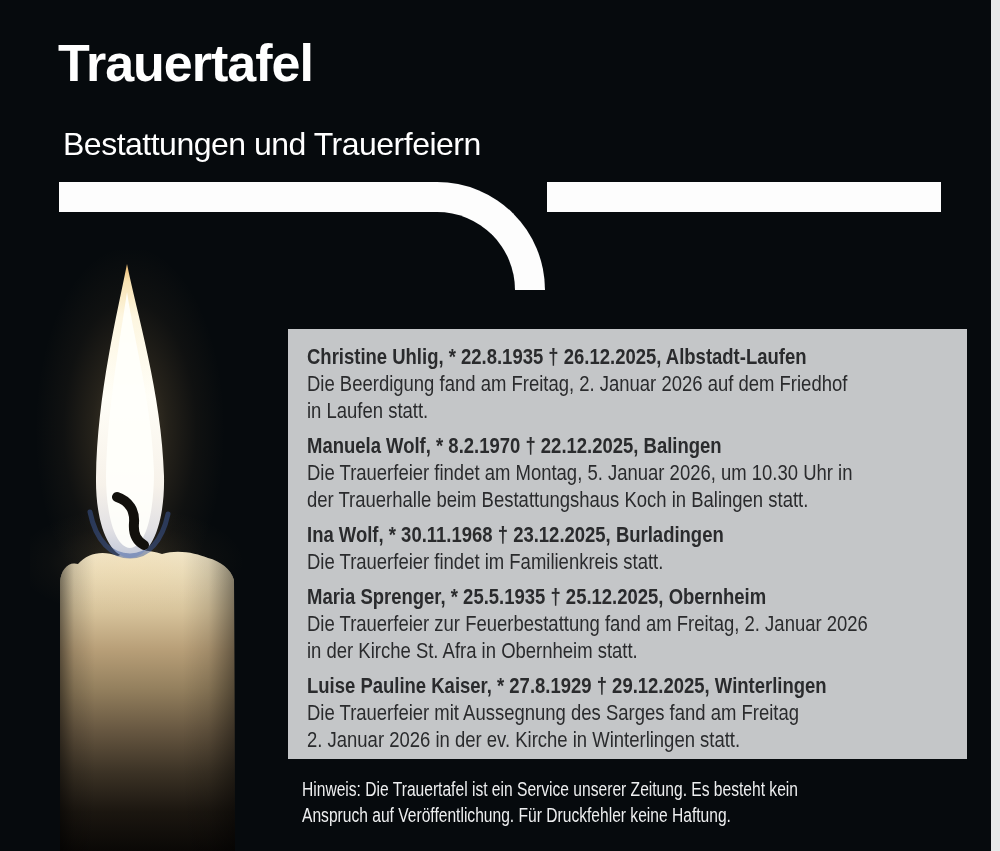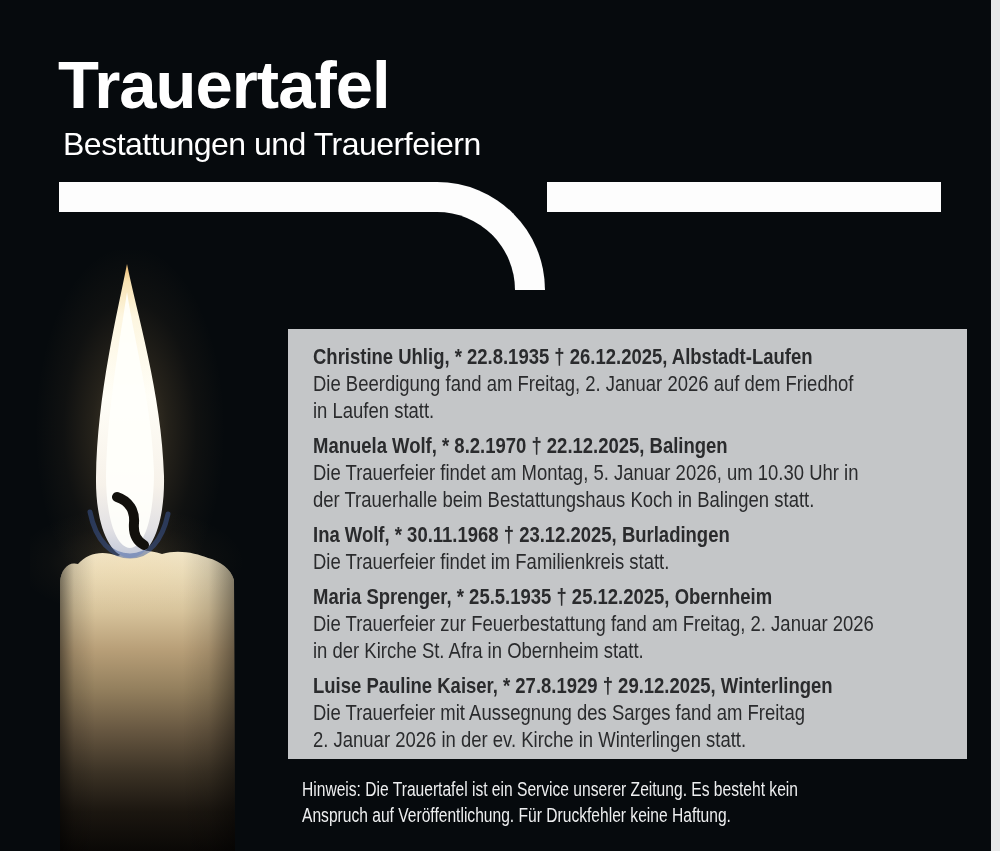--- a/index.html
+++ b/index.html
@@ -8,22 +8,22 @@
     width:1000px;height:851px;
     background:var(--background,#060a0d);
     overflow:hidden;
     font-family:"Liberation Sans",sans-serif;
   }
   .page-edge{
     position:absolute;left:991px;top:0;width:9px;height:851px;
     background:var(--edge,#e8e9e9);
   }
   .title{
-    position:absolute;left:58px;top:51px;
-    font-size:67px;font-weight:bold;line-height:1;
+    position:absolute;left:58px;top:37px;
+    font-size:52px;font-weight:bold;line-height:1;
     color:var(--light-text,#ffffff);
     letter-spacing:-1px;
     text-align:center;
   }
   .subtitle{
     position:absolute;left:63px;top:128px;
     font-size:32px;line-height:1;
     color:var(--light-text,#ffffff);
     letter-spacing:-0.5px;
   }
@@ -35,21 +35,21 @@
     box-sizing:border-box;
     border-top:30px solid var(--bar,#fdfdfd);
     border-right:30px solid var(--bar,#fdfdfd);
     border-top-right-radius:108px;
   }
   .candle{position:absolute;left:30px;top:250px;width:270px;height:601px;}
   .panel{
     position:absolute;left:288px;top:329px;width:679px;height:430px;
     box-sizing:border-box;
     background:var(--panel,#c4c6c8);
-    padding:14px 0 0 25px;
+    padding:14px 0 0 19px;
     overflow:hidden;
   }
   .panel-inner{
     width:762px;
     transform:scaleX(0.84);
     transform-origin:0 0;
     color:var(--dark-text,#2a2b2d);
     font-size:22px;line-height:27px;
   }
   .notice + .notice{margin-top:8px;}

